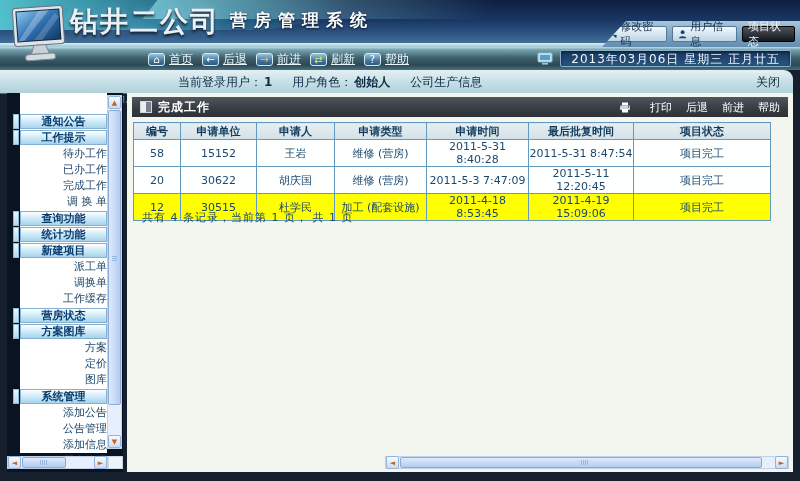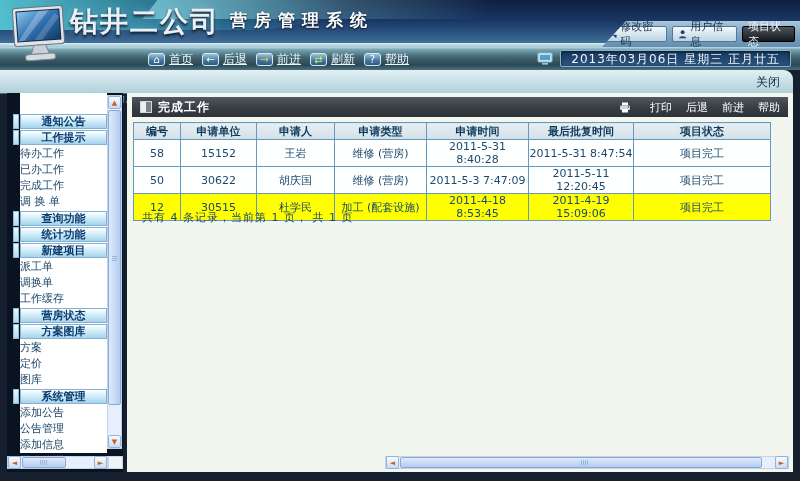--- a/index.html
+++ b/index.html
@@ -65,21 +65,21 @@
 
   
   .sidebar { position:absolute; left:7px; top:93px; width:116px; height:379px; background:#0a1322; }
   .menu-area { position:absolute; left:13px; top:0; width:87px; height:360px; background:#ffffff; padding-top:20px; }
   .menu-header { position:relative; height:15px; margin:1px 0; display:flex; }
   .menu-header .notch { position:absolute; left:-7px; top:0; width:6px; height:15px;
     background:linear-gradient(180deg,#eaf7fd,#b6dbee); border:1px solid #8fbbd7; }
   .menu-header .hbar { flex:1; background:linear-gradient(180deg,#feffff 0%,#d3edfa 45%,#a7d3ec 100%);
     border:1px solid #84b1d1; color:#093c6e; font-weight:bold; font-size:11px;
     text-align:center; line-height:13px; cursor:pointer; }
-  .menu-item { height:16px; line-height:16px; text-align:left; font-size:11px; color:#1a4468; cursor:pointer; }
+  .menu-item { height:16px; line-height:16px; text-align:right; font-size:11px; color:#1a4468; cursor:pointer; }
 
   
   .vscroll { position:absolute; left:100px; top:2px; width:15px; height:354px;
     background:#e7effc; border:1px solid #c2d3e8; }
   .sb-btn { position:absolute; width:13px; height:13px; background:linear-gradient(180deg,#f6fbff,#c9dcf4);
     border:1px solid #93b3dc; border-radius:2px; color:#c8601e; font-size:7px;
     display:flex; align-items:center; justify-content:center; cursor:pointer; }
   .vscroll .up { left:0; top:0; }
   .vscroll .down { left:0; bottom:0; }
   .vs-thumb { position:absolute; left:0; top:14px; width:13px; height:295px;
@@ -213,20 +213,25 @@
   <div class="userbar">
     <div class="userbar-left">
       <svg width="14" height="11" viewBox="0 0 14 11">
           <rect x="0.5" y="0.5" width="13" height="10" fill="#ffffff" stroke="#4a86c8"></rect>
           <rect x="1.5" y="1.5" width="5" height="8" fill="#5a96d8"></rect>
         </svg>
       <span class="menu-title">管理菜单</span>
       <span class="menu-subtitle">MAIN MENU</span>
       <span class="burger">≡</span>
       <span class="dot-bullet"></span>
+    </div>
+    <div class="user-info">
+      <span><span>当前登录用户：</span><b>1</b></span>
+      <span><span>用户角色：</span><b>创始人</b></span>
+      <span class="info-link">公司生产信息</span>
     </div>
     <span class="close-link">关闭</span>
   </div>
 
   <div class="sidebar">
     <div class="menu-area">
         <div class="menu-header">
           <span class="notch"></span>
           <span class="hbar">通知公告</span>
         </div>
@@ -337,21 +342,21 @@
           <tr>
             <td>58</td>
             <td>15152</td>
             <td>王岩</td>
             <td>维修 (营房)</td>
             <td>2011-5-31 8:40:28</td>
             <td>2011-5-31 8:47:54</td>
             <td>项目完工</td>
           </tr>
           <tr>
-            <td>50</td>
+            <td>20</td>
             <td>30622</td>
             <td>胡庆国</td>
             <td>维修 (营房)</td>
             <td>2011-5-3 7:47:09</td>
             <td>2011-5-11 12:20:45</td>
             <td>项目完工</td>
           </tr>
           <tr class="hl">
             <td>12</td>
             <td>30515</td>

